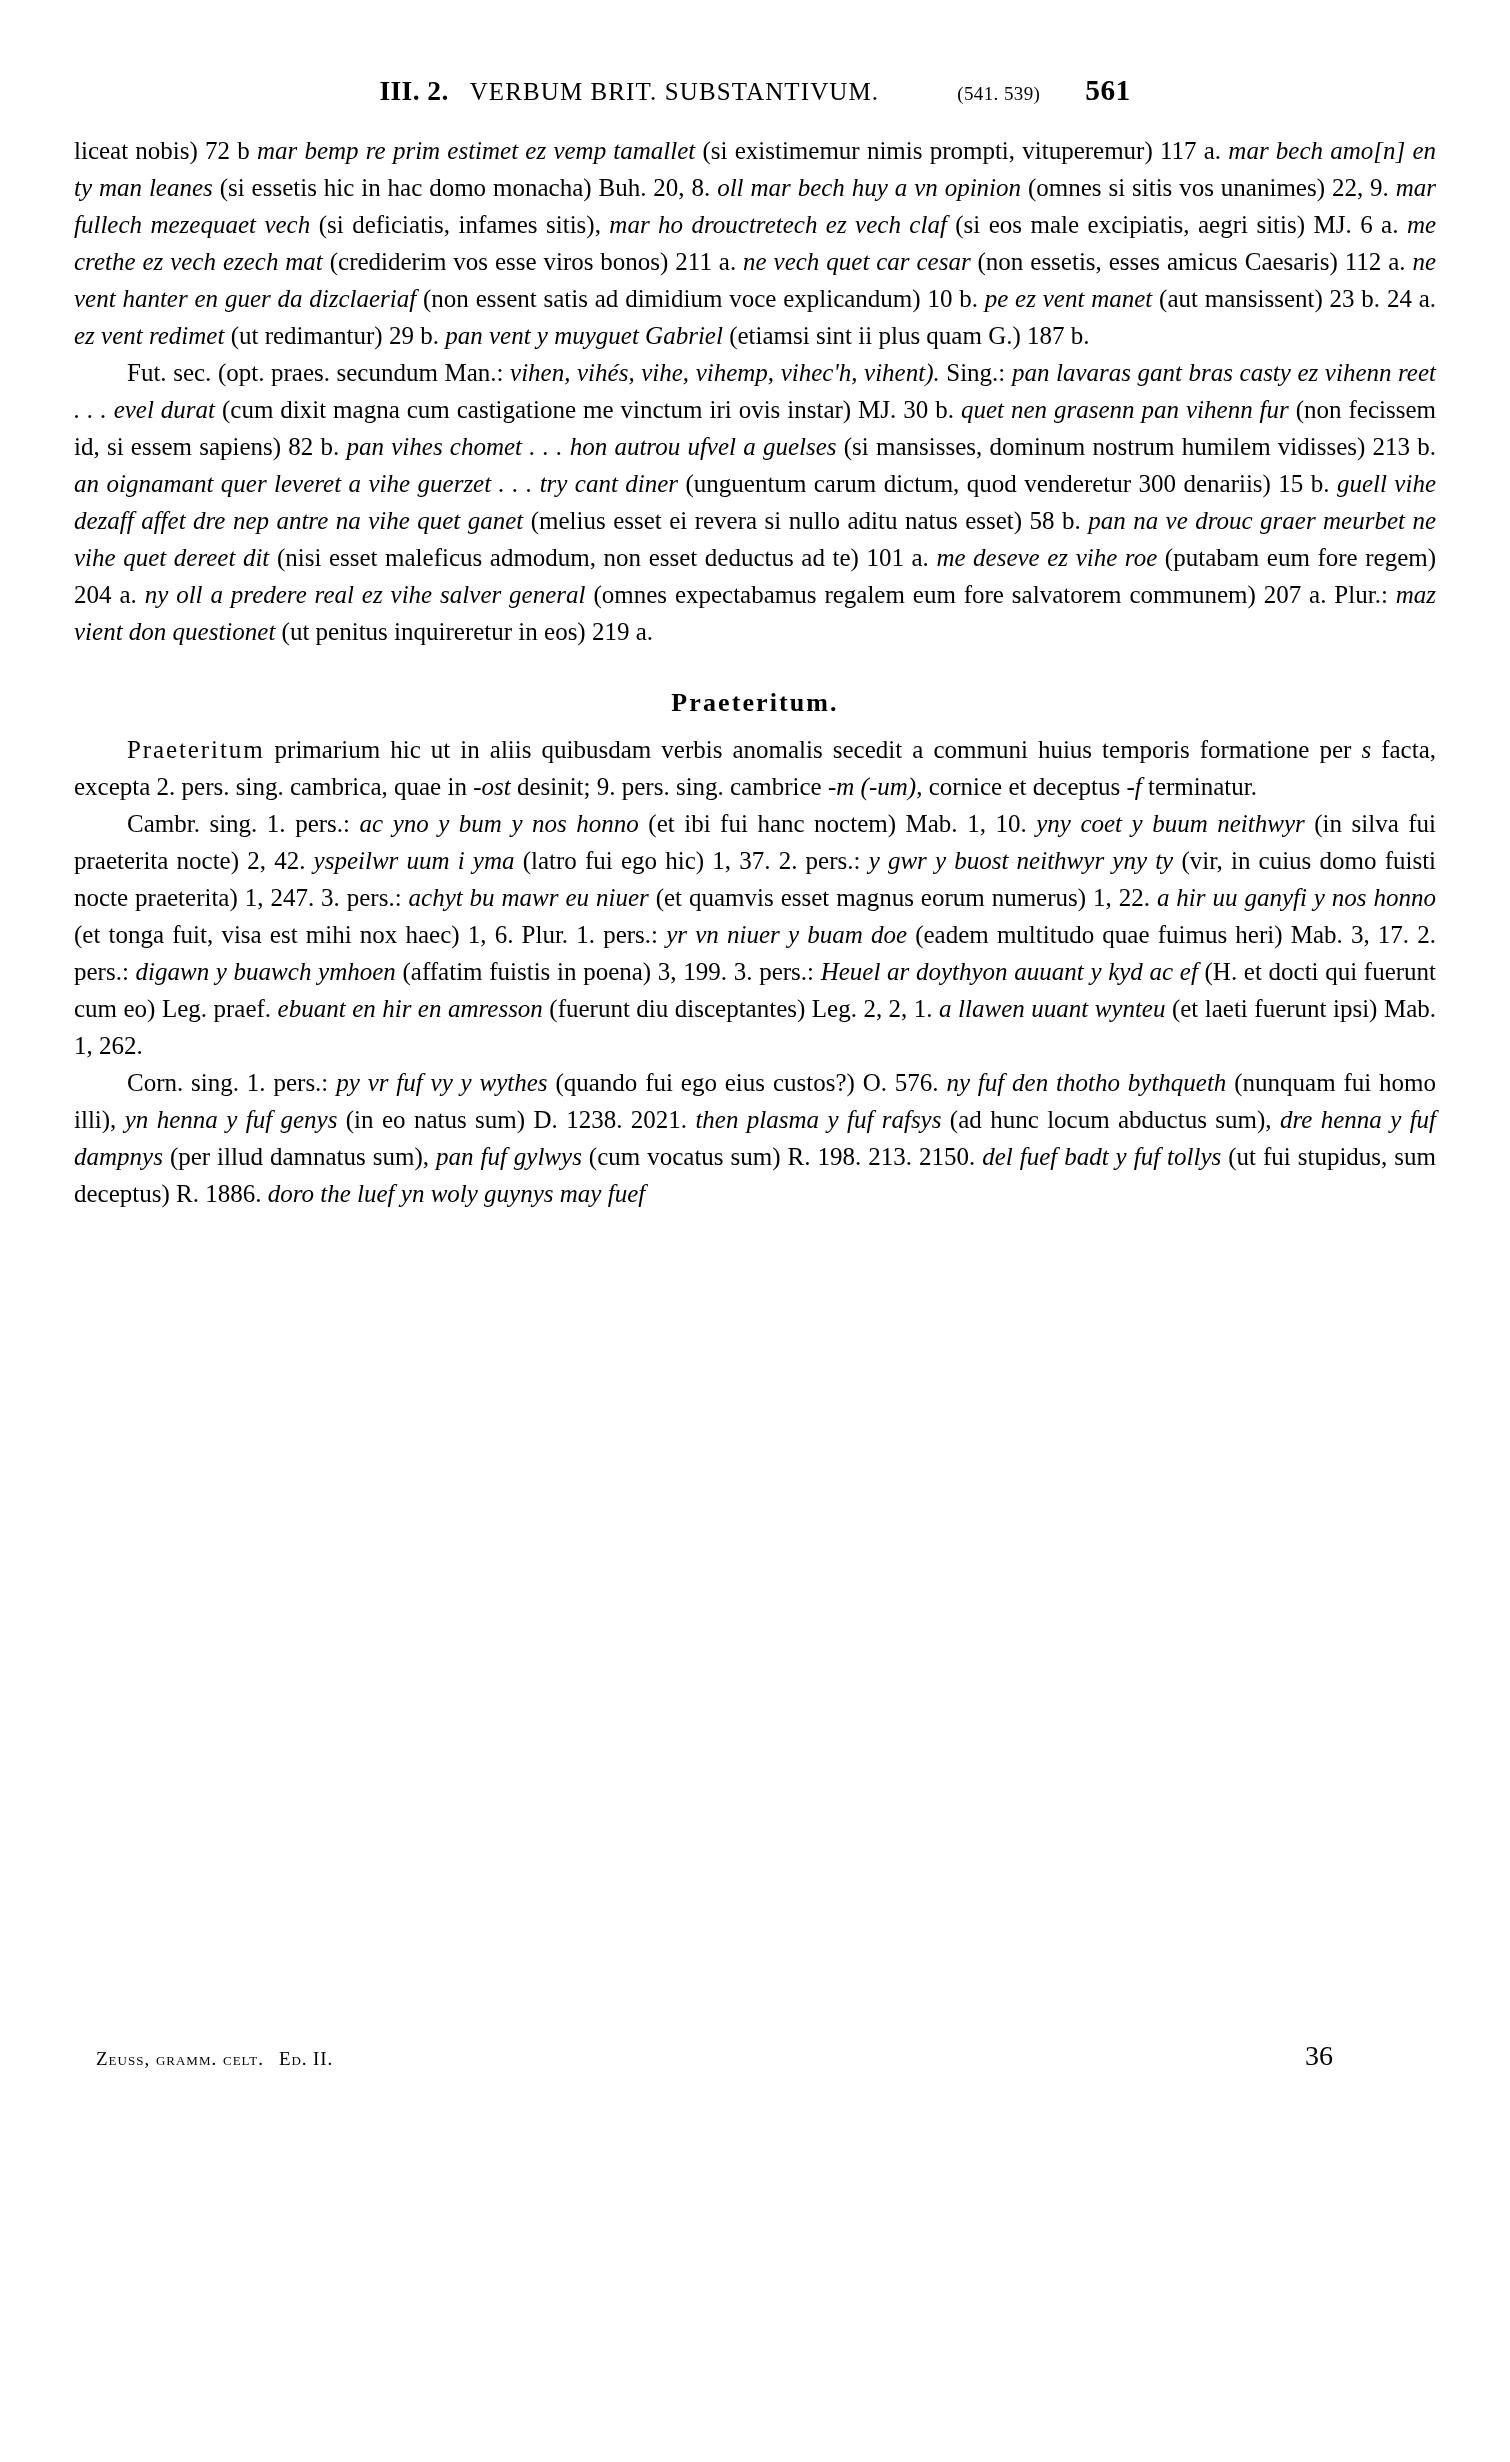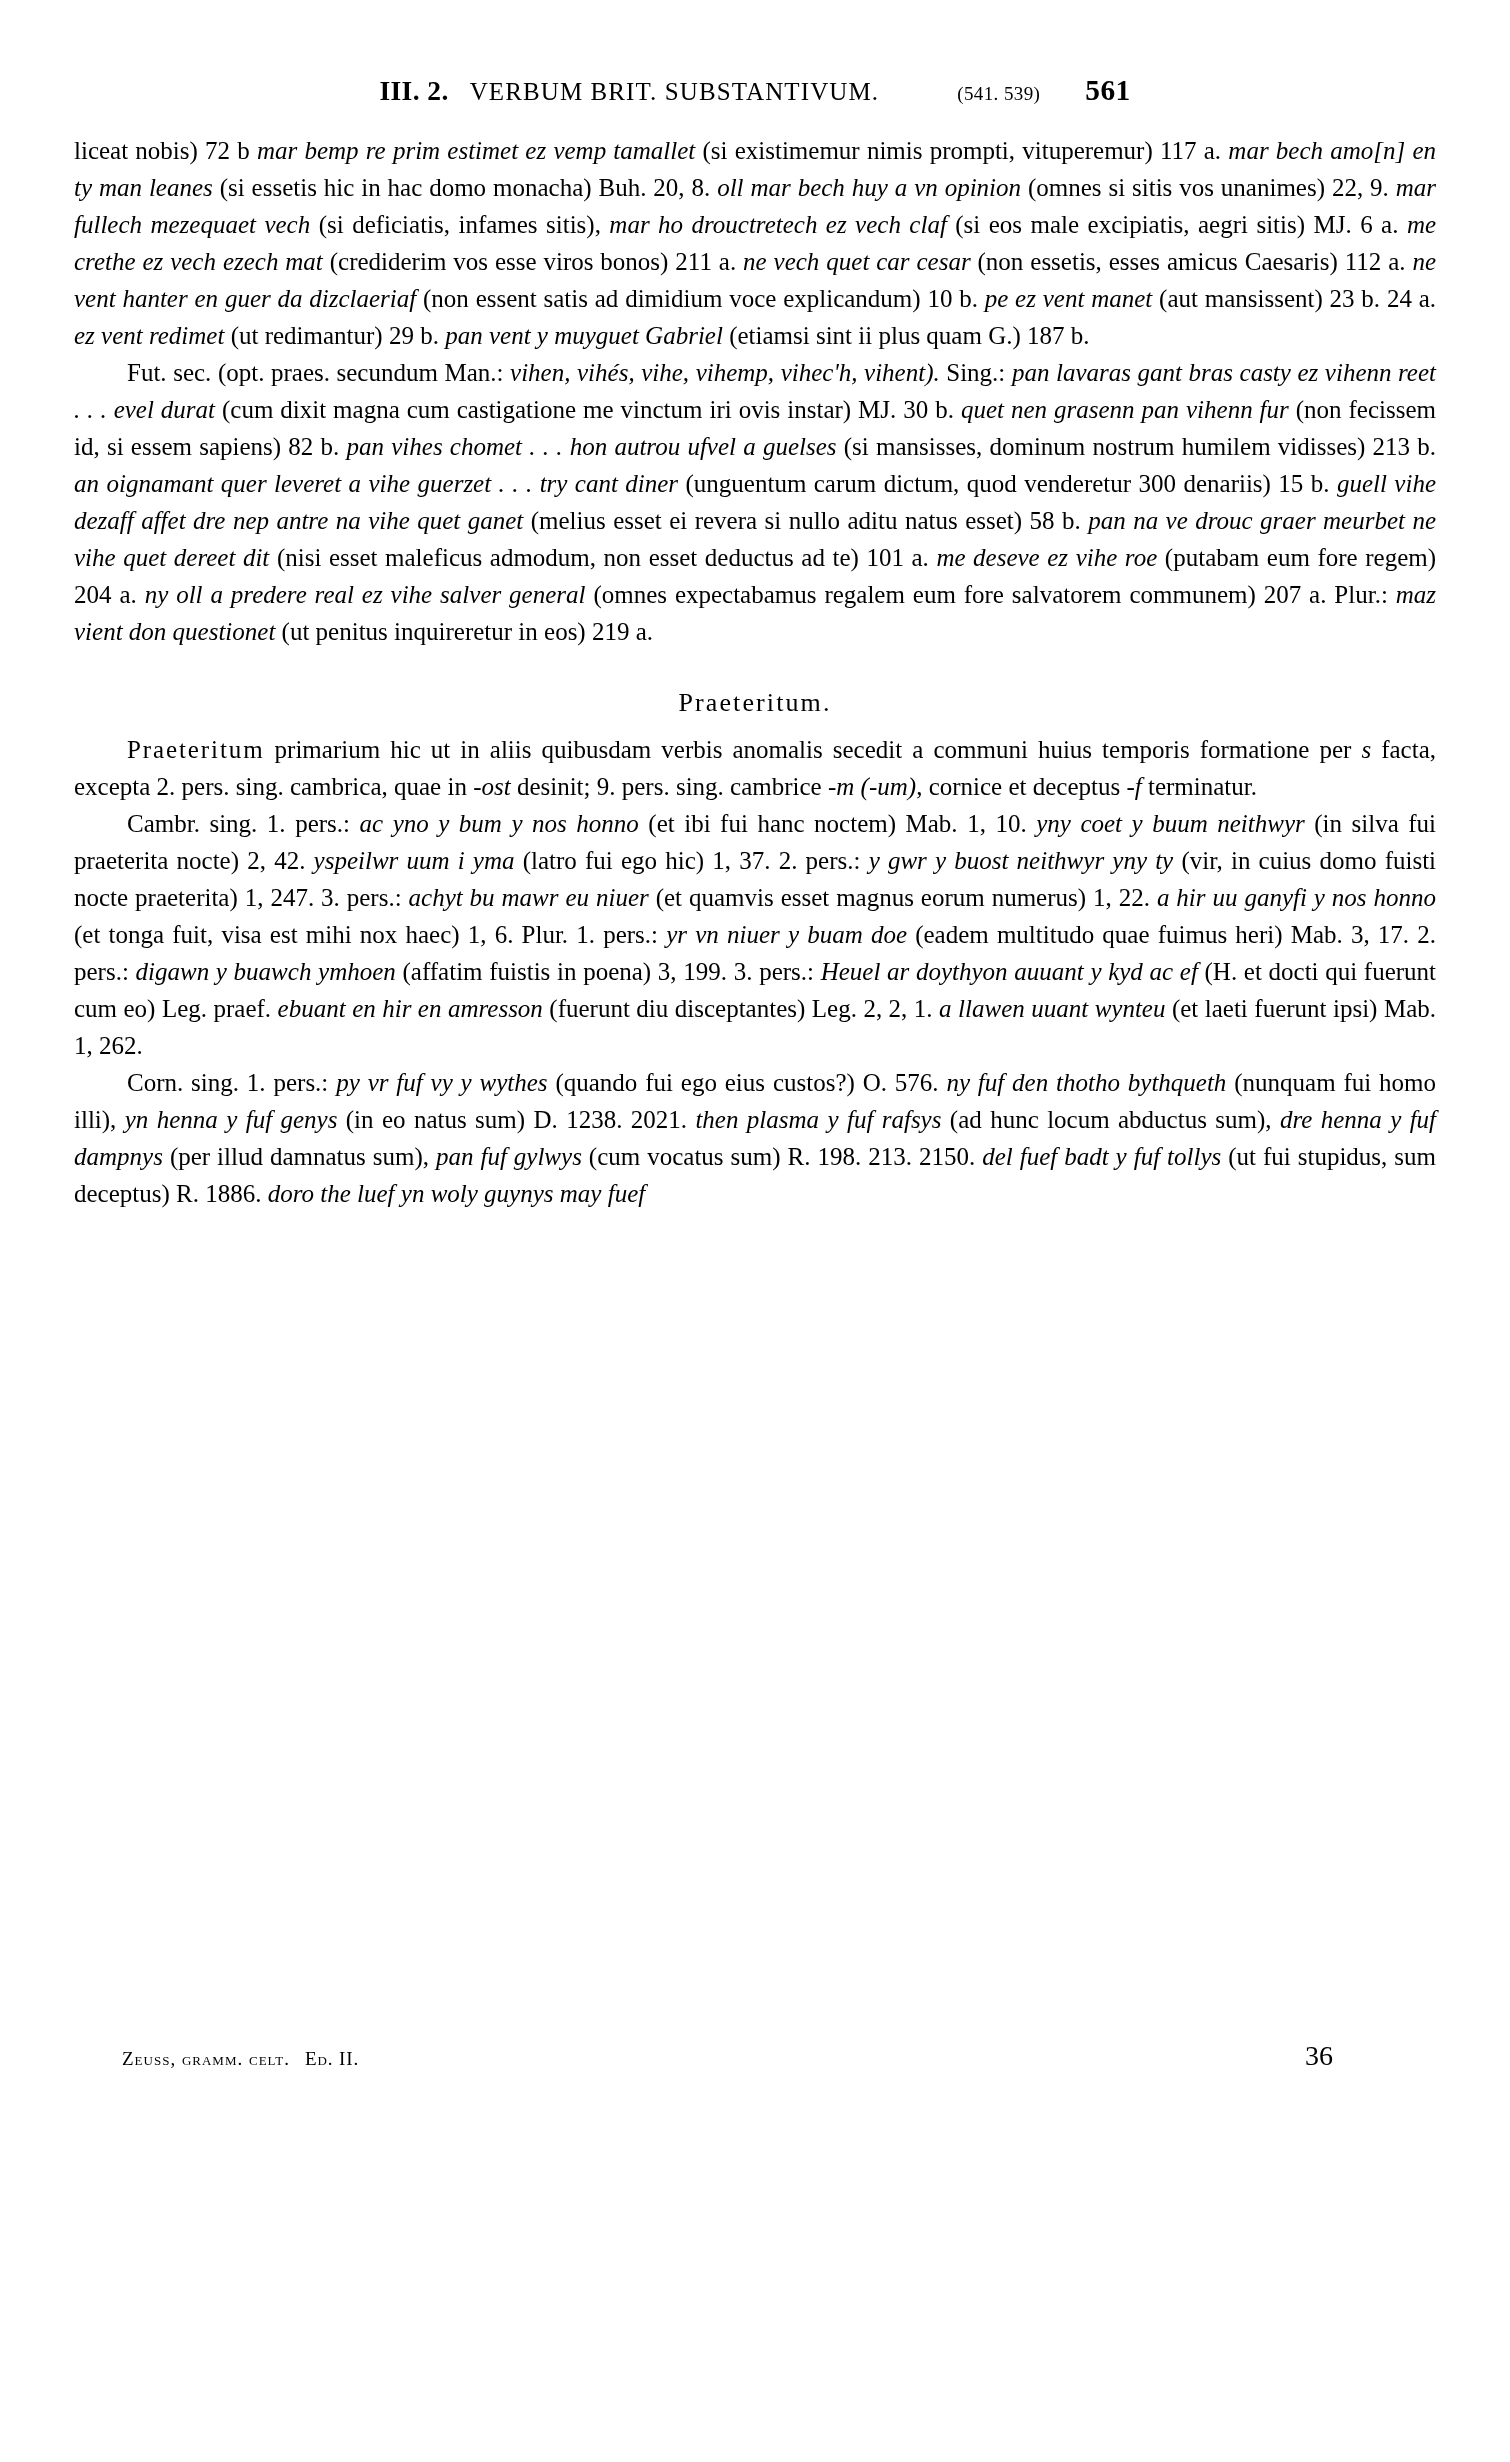--- a/index.html
+++ b/index.html
@@ -65,29 +65,29 @@
   .indent {
     text-indent: 53px;
   }
   i, .it {
   }
   .sec-head {
     text-align: center;
     font-size: 26px;
     letter-spacing: 2.1px;
     margin: 34px 0 9.5px 0;
-    font-weight: 400;
+    font-weight: 700;
   }
   .spaced {
     letter-spacing: 1.9px;
   }
   
   .footer {
     position: absolute;
-    left: 82px;
+    left: 56px;
     right: 74px;
     bottom: 34px;
     display: flex;
     align-items: baseline;
     justify-content: space-between;
     font-size: 19px;
     gap: 10px;
   }
   .footer-left {
     font-variant: small-caps;

